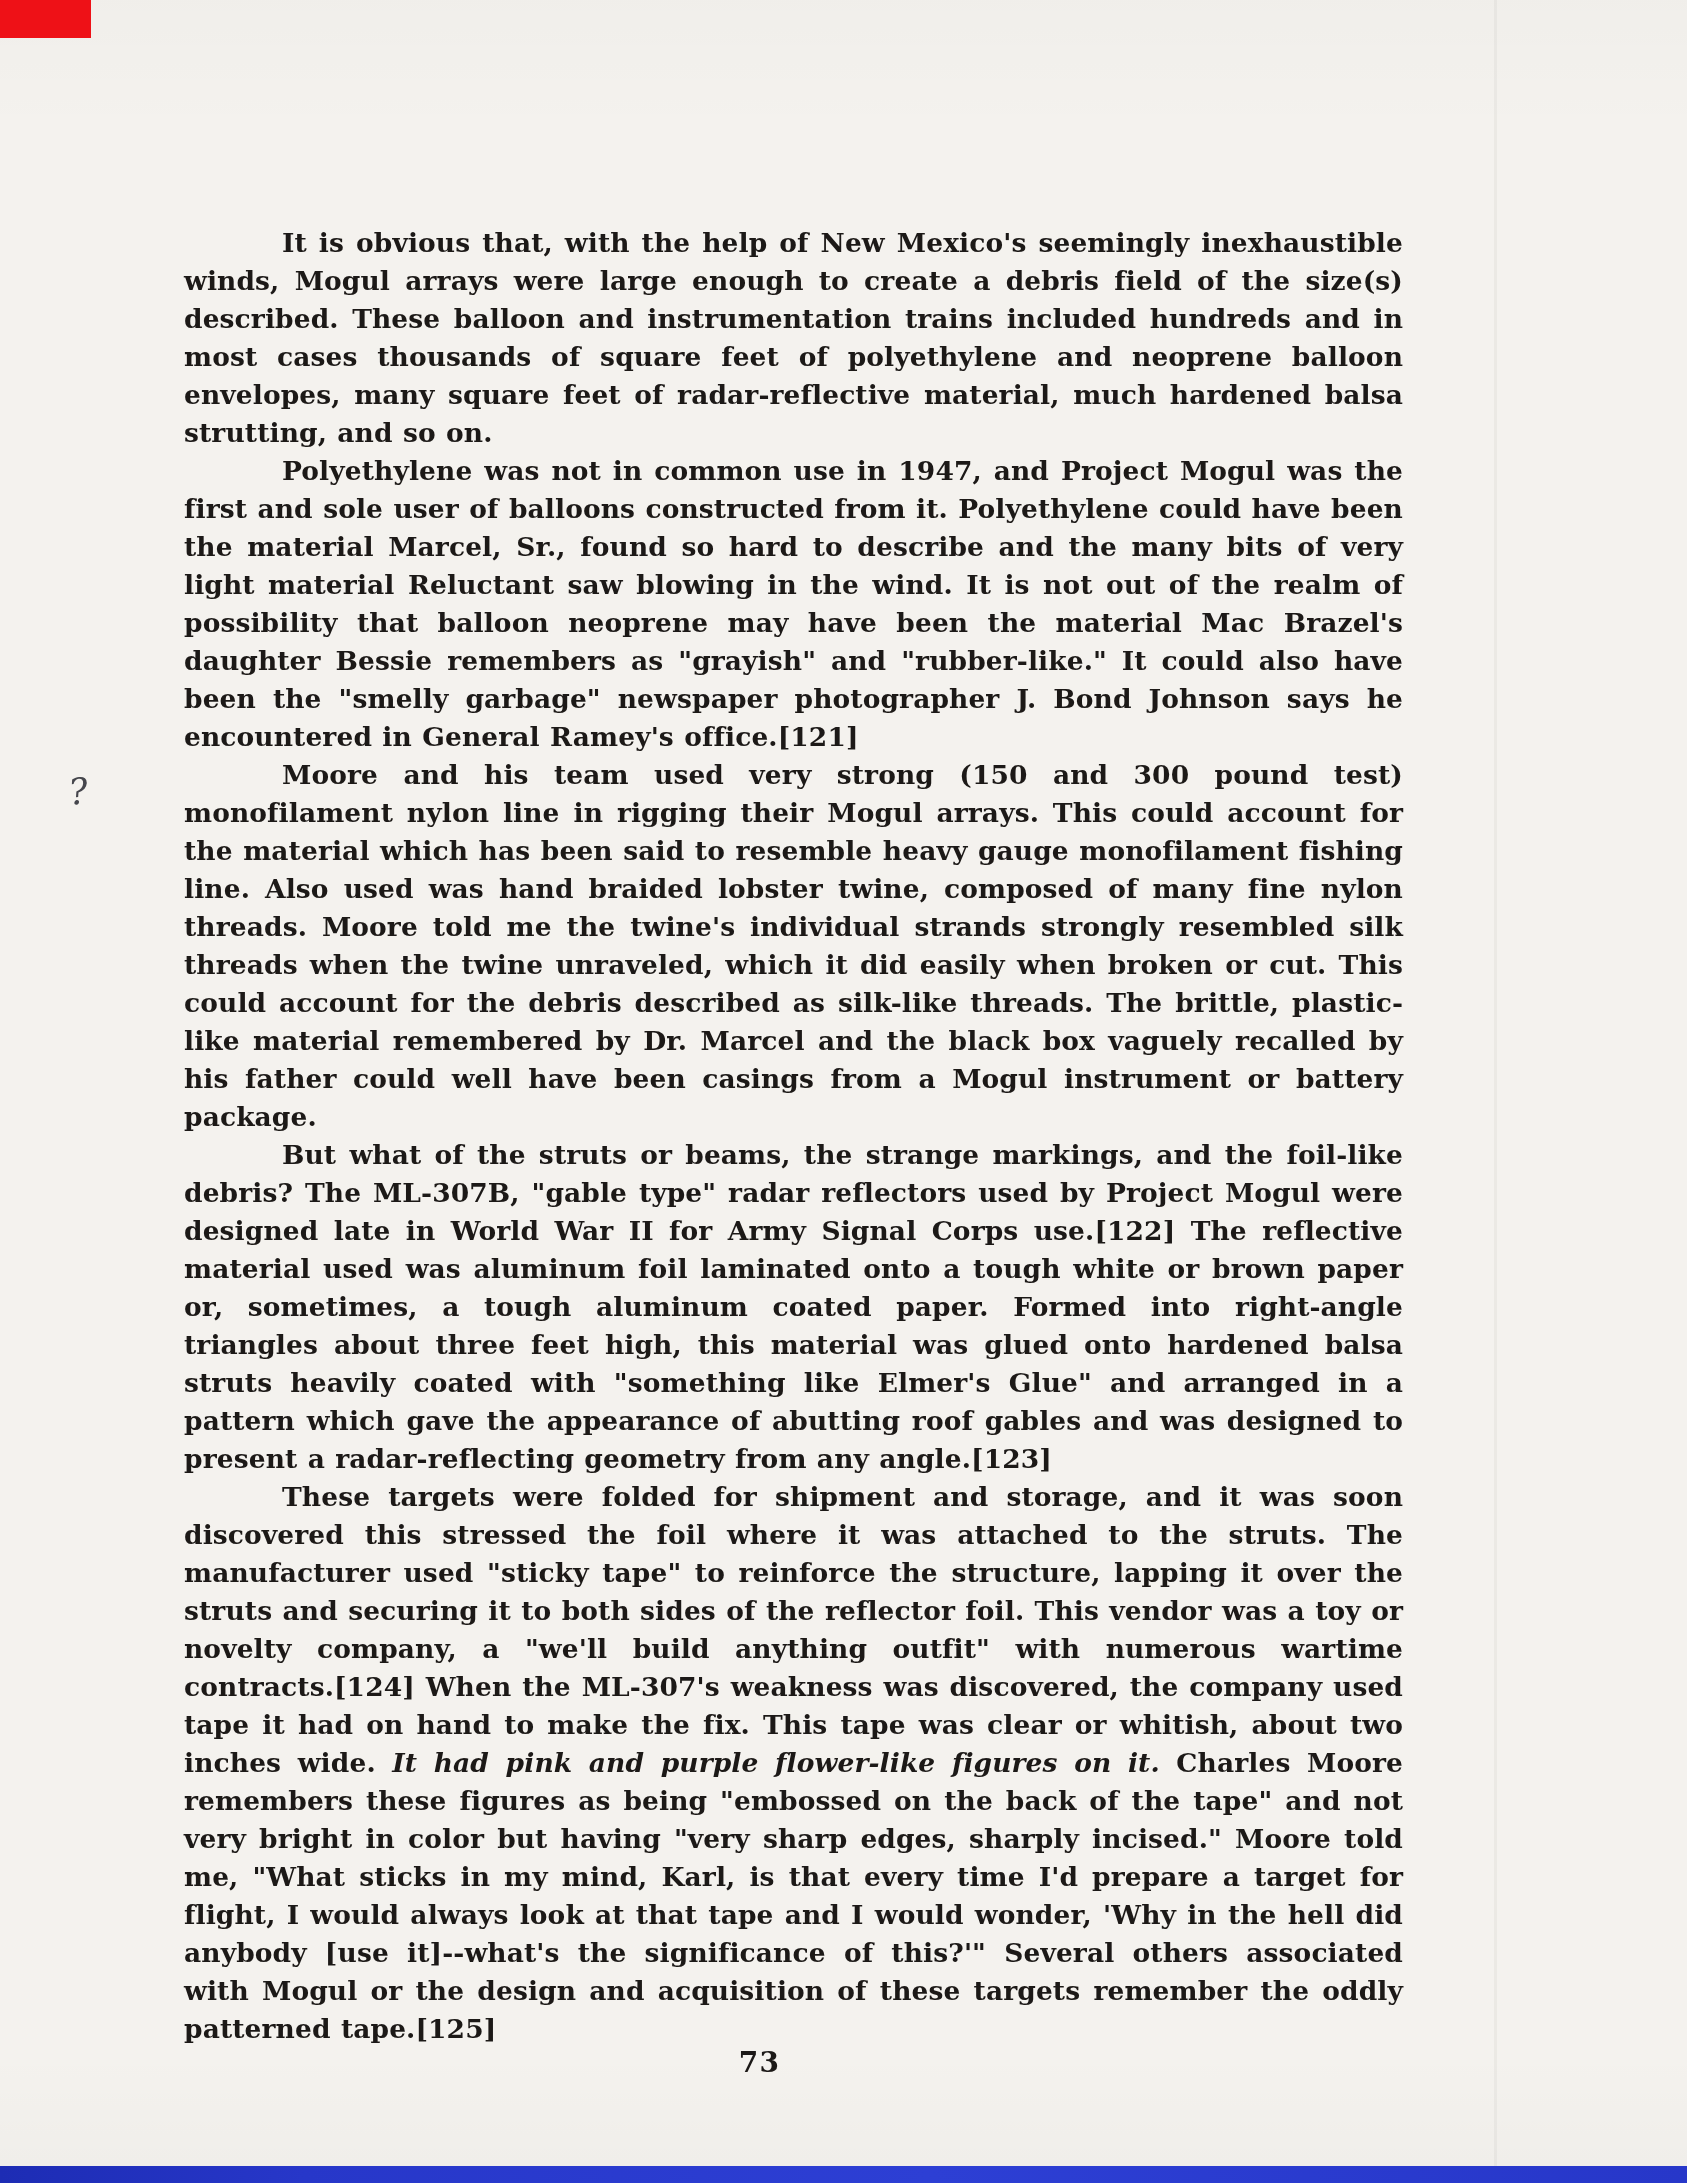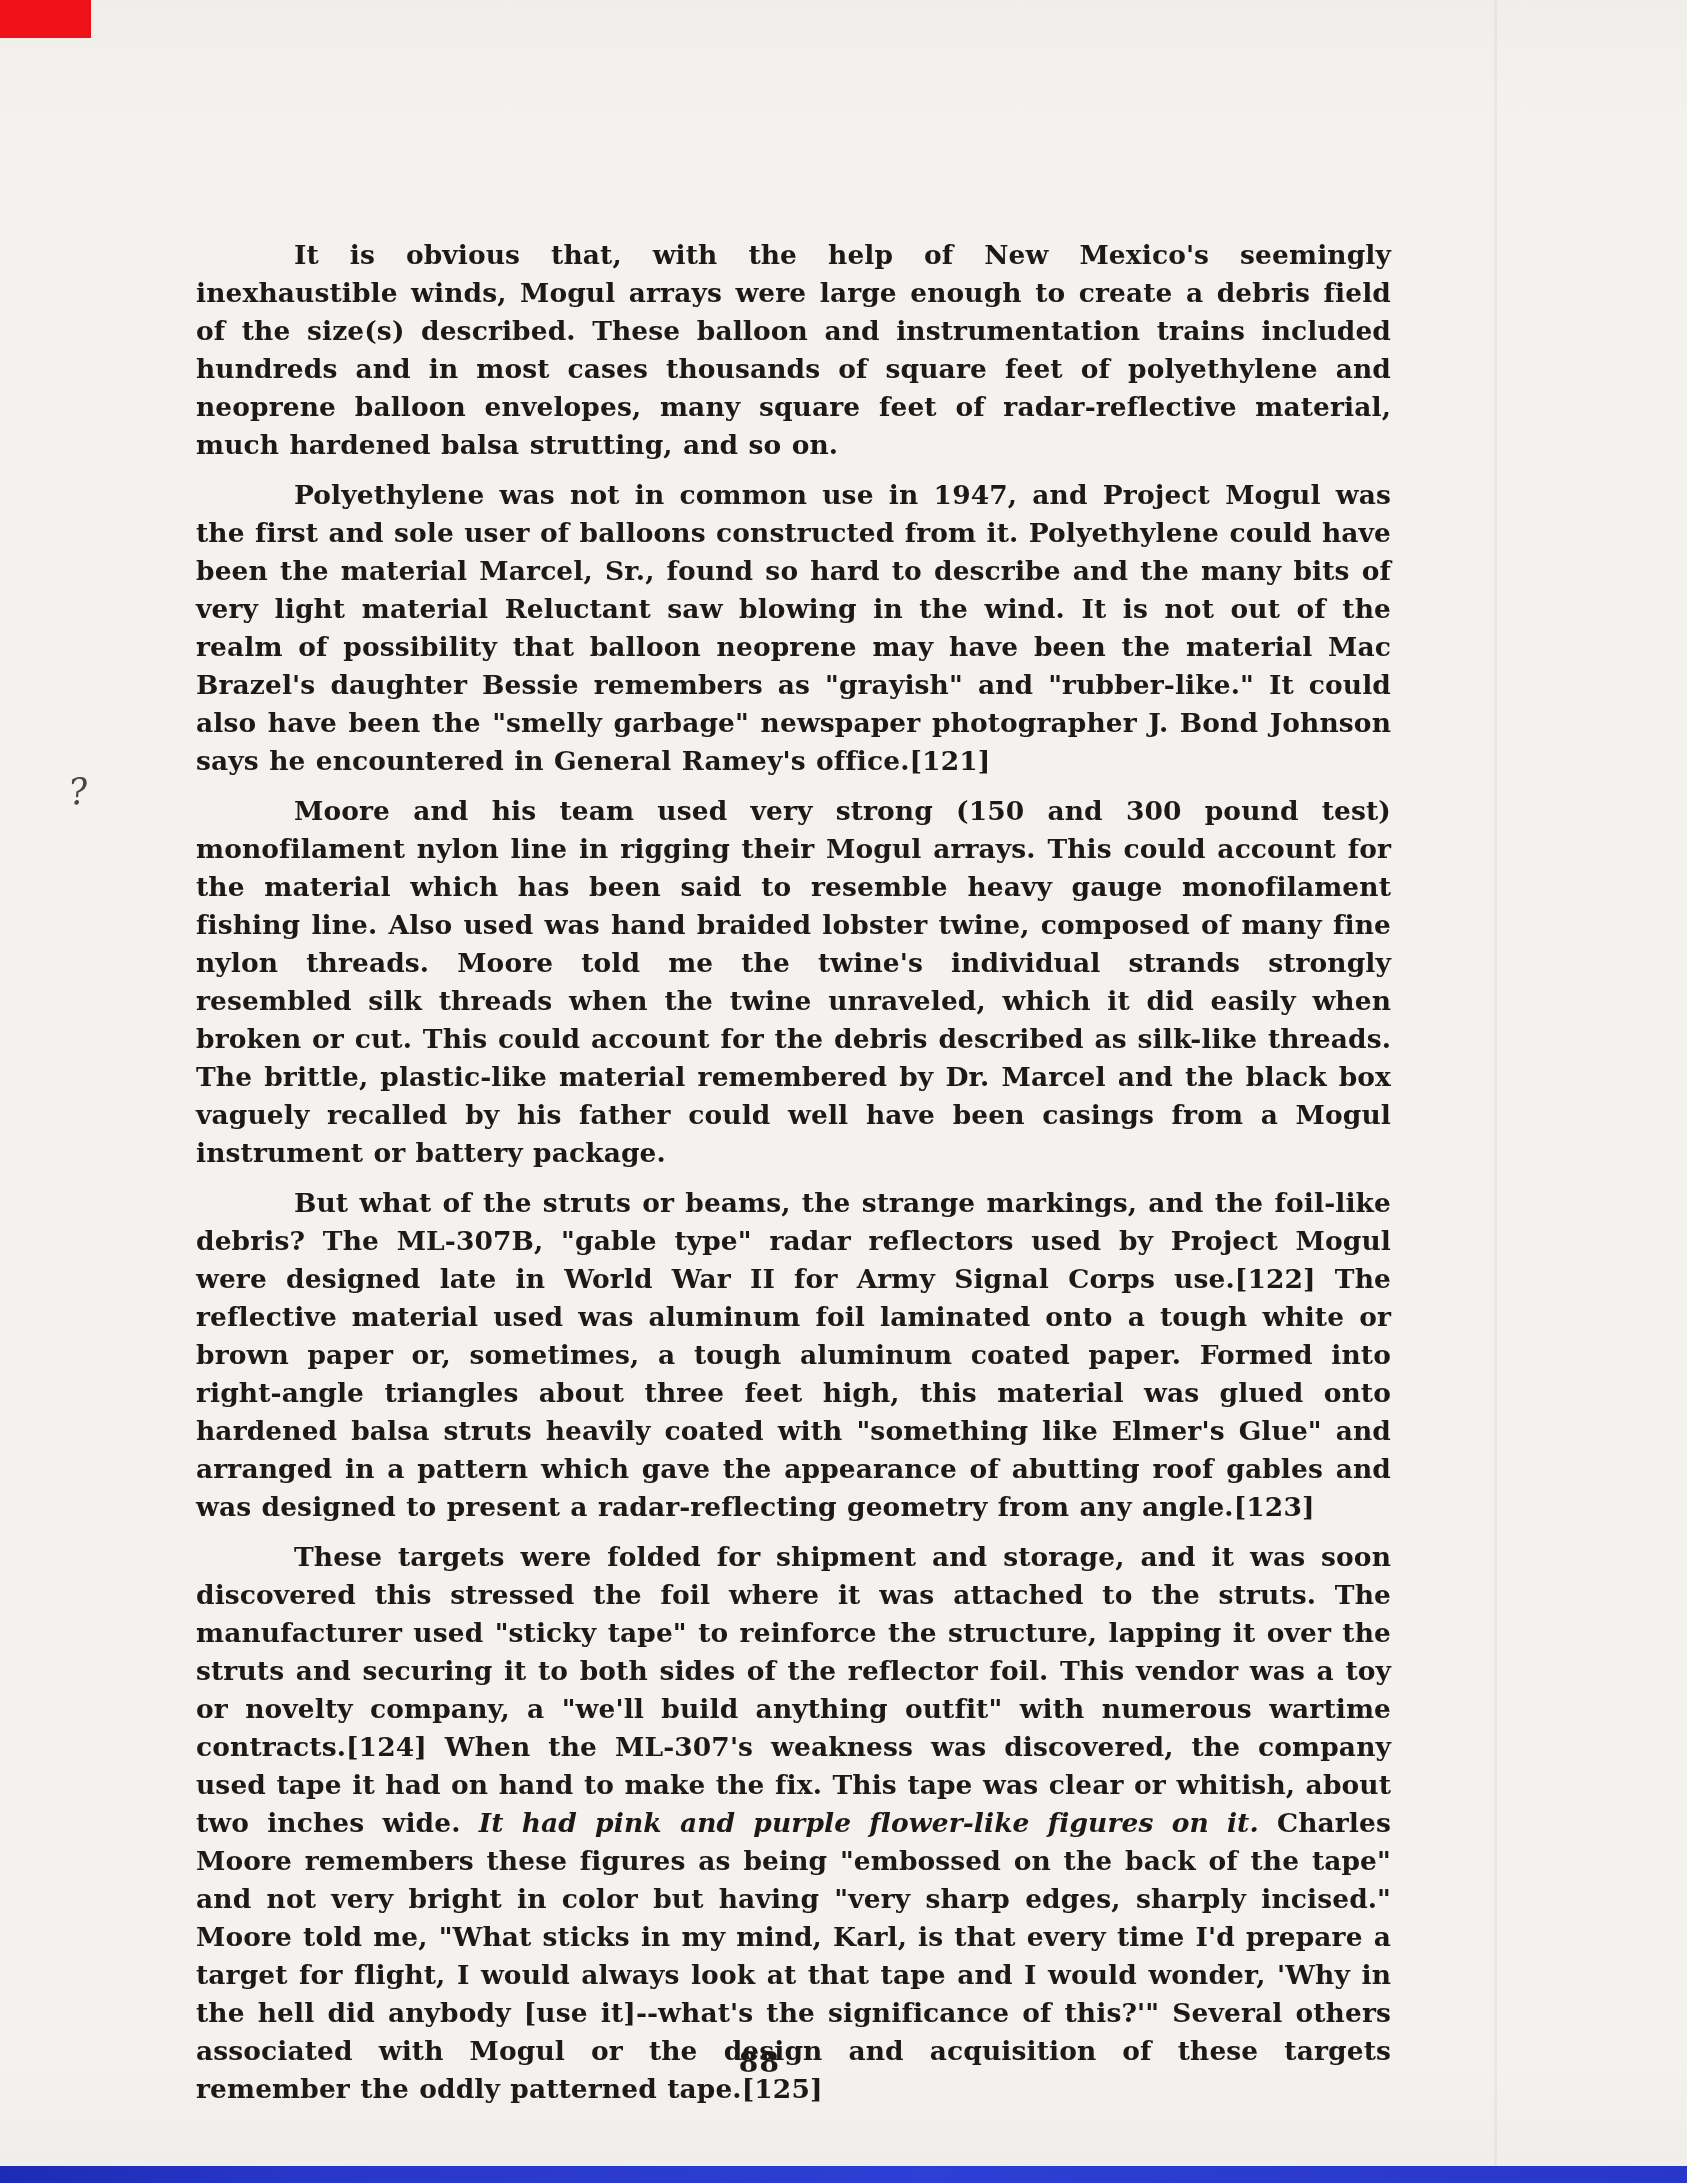--- a/index.html
+++ b/index.html
@@ -59,21 +59,21 @@
     color: #1c1917;
     font-size: 26.5px;
     line-height: 38px;
     font-weight: 700;
     text-align: justify;
     letter-spacing: 0.1px;
     word-spacing: 1px;
   }
   .text-block p {
     text-indent: 98px;
-    margin: 12px;
+    margin: 0;
   }
   .emph {
     font-weight: 700;
   }
   .page-number {
     position: absolute;
     left: 184px;
     top: 2046px;
     width: 1151px;
     text-align: center;
@@ -94,18 +94,18 @@
   <div class="margin-note">?</div>
 
   <main class="text-block">
     <p>It is obvious that, with the help of New Mexico's seemingly inexhaustible winds, Mogul arrays were large enough to create a debris field of the size(s) described. These balloon and instrumentation trains included hundreds and in most cases thousands of square feet of polyethylene and neoprene balloon envelopes, many square feet of radar-reflective material, much hardened balsa strutting, and so on.</p>
     <p>Polyethylene was not in common use in 1947, and Project Mogul was the first and sole user of balloons constructed from it. Polyethylene could have been the material Marcel, Sr., found so hard to describe and the many bits of very light material Reluctant saw blowing in the wind. It is not out of the realm of possibility that balloon neoprene may have been the material Mac Brazel's daughter Bessie remembers as "grayish" and "rubber-like." It could also have been the "smelly garbage" newspaper photographer J. Bond Johnson says he encountered in General Ramey's office.[121]</p>
     <p>Moore and his team used very strong (150 and 300 pound test) monofilament nylon line in rigging their Mogul arrays. This could account for the material which has been said to resemble heavy gauge monofilament fishing line. Also used was hand braided lobster twine, composed of many fine nylon threads. Moore told me the twine's individual strands strongly resembled silk threads when the twine unraveled, which it did easily when broken or cut. This could account for the debris described as silk-like threads. The brittle, plastic-like material remembered by Dr. Marcel and the black box vaguely recalled by his father could well have been casings from a Mogul instrument or battery package.</p>
     <p>But what of the struts or beams, the strange markings, and the foil-like debris? The ML-307B, "gable type" radar reflectors used by Project Mogul were designed late in World War II for Army Signal Corps use.[122] The reflective material used was aluminum foil laminated onto a tough white or brown paper or, sometimes, a tough aluminum coated paper. Formed into right-angle triangles about three feet high, this material was glued onto hardened balsa struts heavily coated with "something like Elmer's Glue" and arranged in a pattern which gave the appearance of abutting roof gables and was designed to present a radar-reflecting geometry from any angle.[123]</p>
     <p><span>These targets were folded for shipment and storage, and it was soon discovered this stressed the foil where it was attached to the struts. The manufacturer used "sticky tape" to reinforce the structure, lapping it over the struts and securing it to both sides of the reflector foil. This vendor was a toy or novelty company, a "we'll build anything outfit" with numerous wartime contracts.[124] When the ML-307's weakness was discovered, the company used tape it had on hand to make the fix. This tape was clear or whitish, about two inches wide. </span><em class="emph">It had pink and purple flower-like figures on it.</em><span> Charles Moore remembers these figures as being "embossed on the back of the tape" and not very bright in color but having "very sharp edges, sharply incised." Moore told me, "What sticks in my mind, Karl, is that every time I'd prepare a target for flight, I would always look at that tape and I would wonder, 'Why in the hell did anybody [use it]--what's the significance of this?'" Several others associated with Mogul or the design and acquisition of these targets remember the oddly patterned tape.[125]</span></p>
   </main>
 
-  <div class="page-number">88</div>
+  <div class="page-number">73</div>
 
   <div class="artifact-blue"></div>
 
 </div>
 
 
 </body></html>

